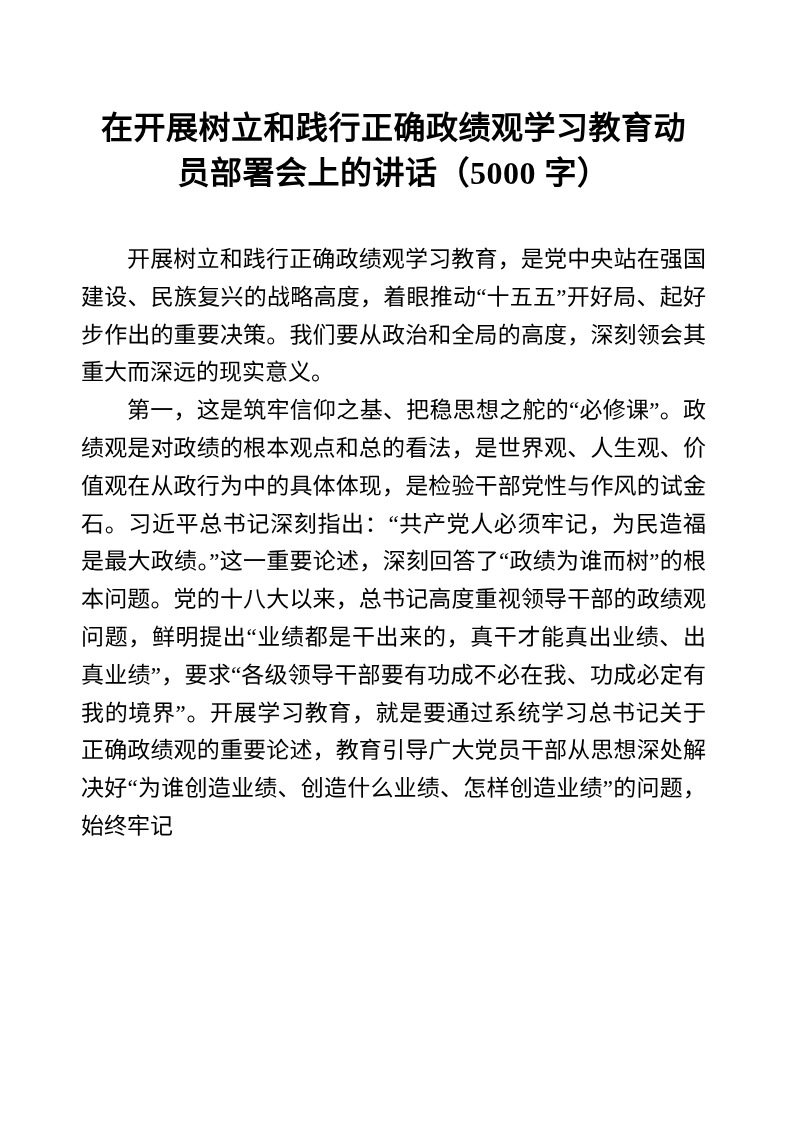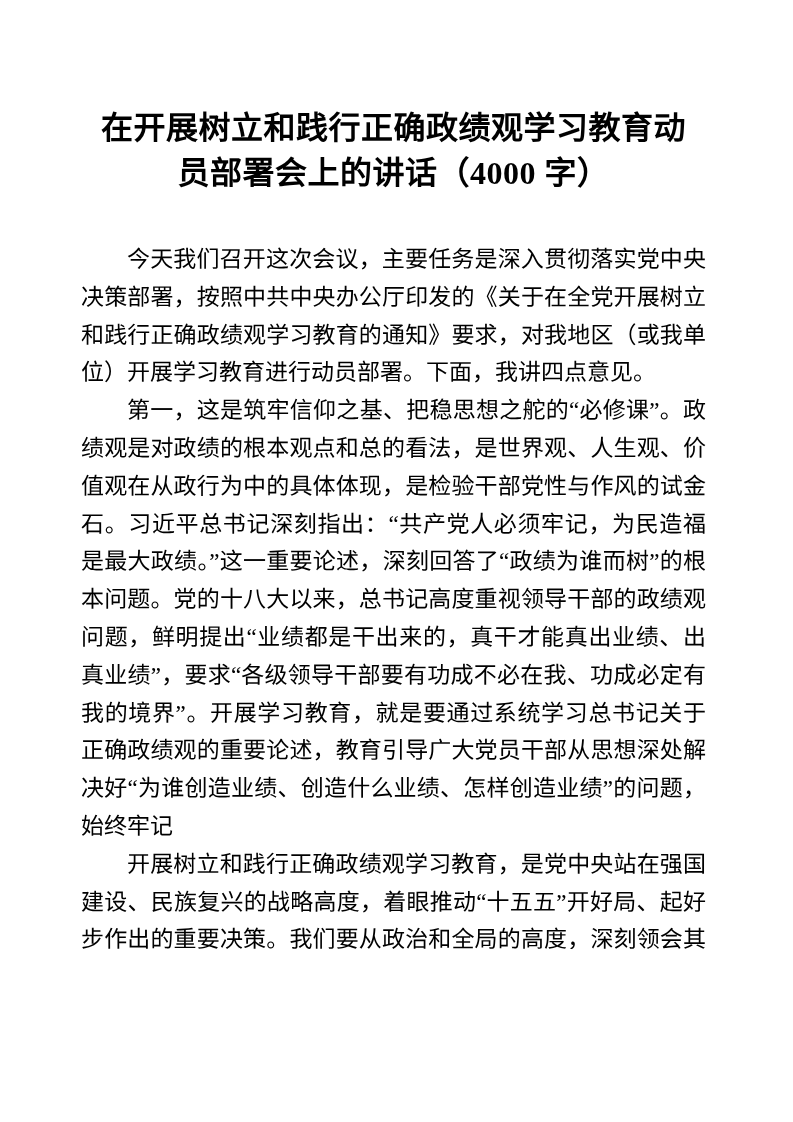--- a/index.html
+++ b/index.html
@@ -47,22 +47,21 @@
     font-weight: bold;
   }
 </style>
 </head>
 <body>
 
 <div class="page">
 
   <h1 class="doc-title">
     <span class="title-line">在开展树立和践行正确政绩观学习教育动</span>
-    <span class="title-line">员部署会上的讲话（4000 字）</span>
+    <span class="title-line">员部署会上的讲话（5000 字）</span>
   </h1>
 
   <div class="doc-body">
-    <p class="para-body">今天我们召开这次会议，主要任务是深入贯彻落实党中央决策部署，按照中共中央办公厅印发的《关于在全党开展树立和践行正确政绩观学习教育的通知》要求，对我地区（或我单位）开展学习教育进行动员部署。下面，我讲四点意见。</p>
+    <p class="para-body">开展树立和践行正确政绩观学习教育，是党中央站在强国建设、民族复兴的战略高度，着眼推动“十五五”开好局、起好步作出的重要决策。我们要从政治和全局的高度，深刻领会其重大而深远的现实意义。</p>
     <p class="para-body">第一，这是筑牢信仰之基、把稳思想之舵的“必修课”。政绩观是对政绩的根本观点和总的看法，是世界观、人生观、价值观在从政行为中的具体体现，是检验干部党性与作风的试金石。习近平总书记深刻指出：“共产党人必须牢记，为民造福是最大政绩。”这一重要论述，深刻回答了“政绩为谁而树”的根本问题。党的十八大以来，总书记高度重视领导干部的政绩观问题，鲜明提出“业绩都是干出来的，真干才能真出业绩、出真业绩”，要求“各级领导干部要有功成不必在我、功成必定有我的境界”。开展学习教育，就是要通过系统学习总书记关于正确政绩观的重要论述，教育引导广大党员干部从思想深处解决好“为谁创造业绩、创造什么业绩、怎样创造业绩”的问题，始终牢记</p>
-    <p class="para-body">开展树立和践行正确政绩观学习教育，是党中央站在强国建设、民族复兴的战略高度，着眼推动“十五五”开好局、起好步作出的重要决策。我们要从政治和全局的高度，深刻领会其重大而深远的现实意义。</p>
   </div>
 
 </div>
 
 </body></html>

